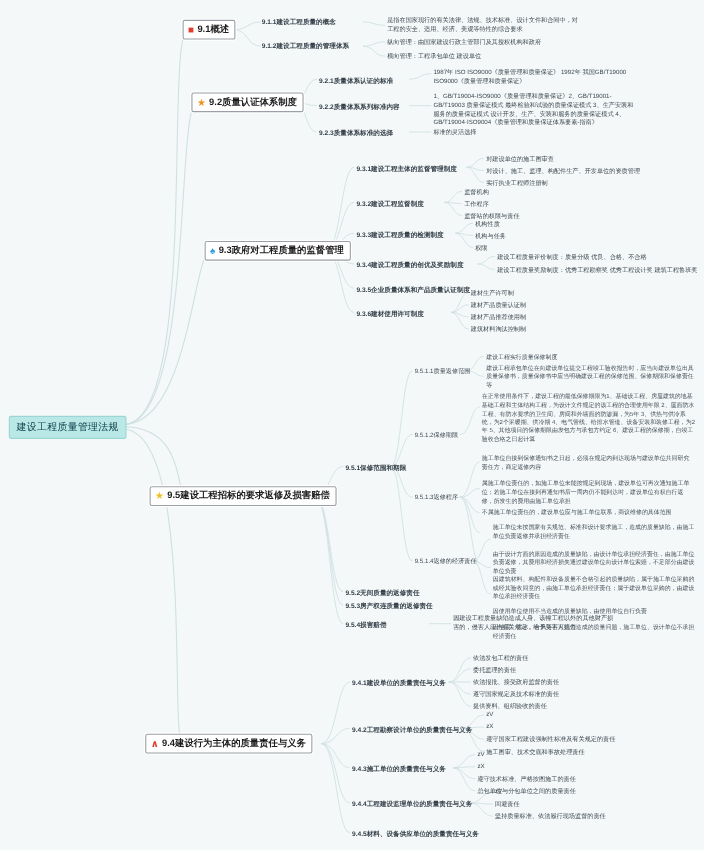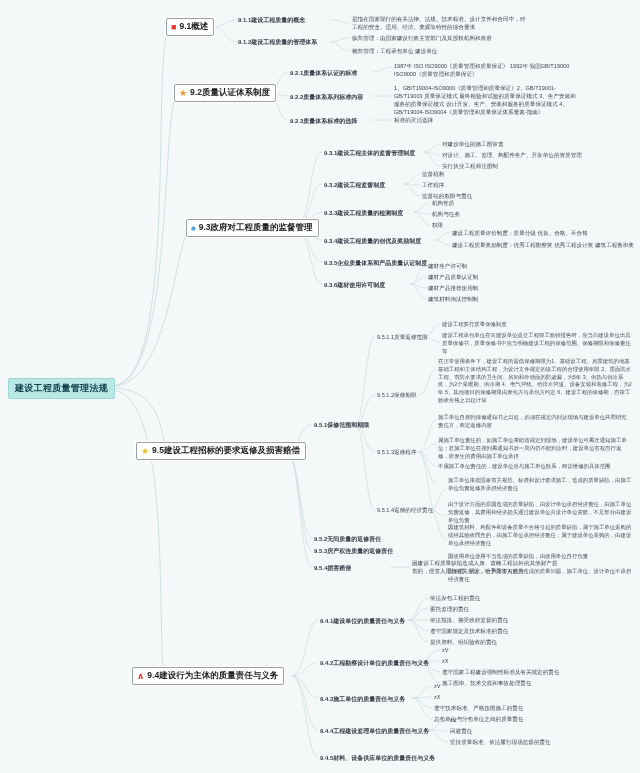--- a/index.html
+++ b/index.html
@@ -16,21 +16,21 @@
   .node{position:absolute;white-space:nowrap;}
 
   
   .root{
     left:8px;top:378px;
     background:#b9e8e6;
     border:1px solid #9ad6d3;
     border-radius:2px;
     padding:3px 6px;
     font-size:9px;
-    font-weight:bold;
+    font-weight:normal;
     color:#13404a;
     letter-spacing:.3px;
   }
   
   .l1{
     background:#ffffff;
     border:1px solid #9aa0a6;
     border-radius:2px;
     padding:2px 5px 2px 4px;
     font-size:8.5px;

